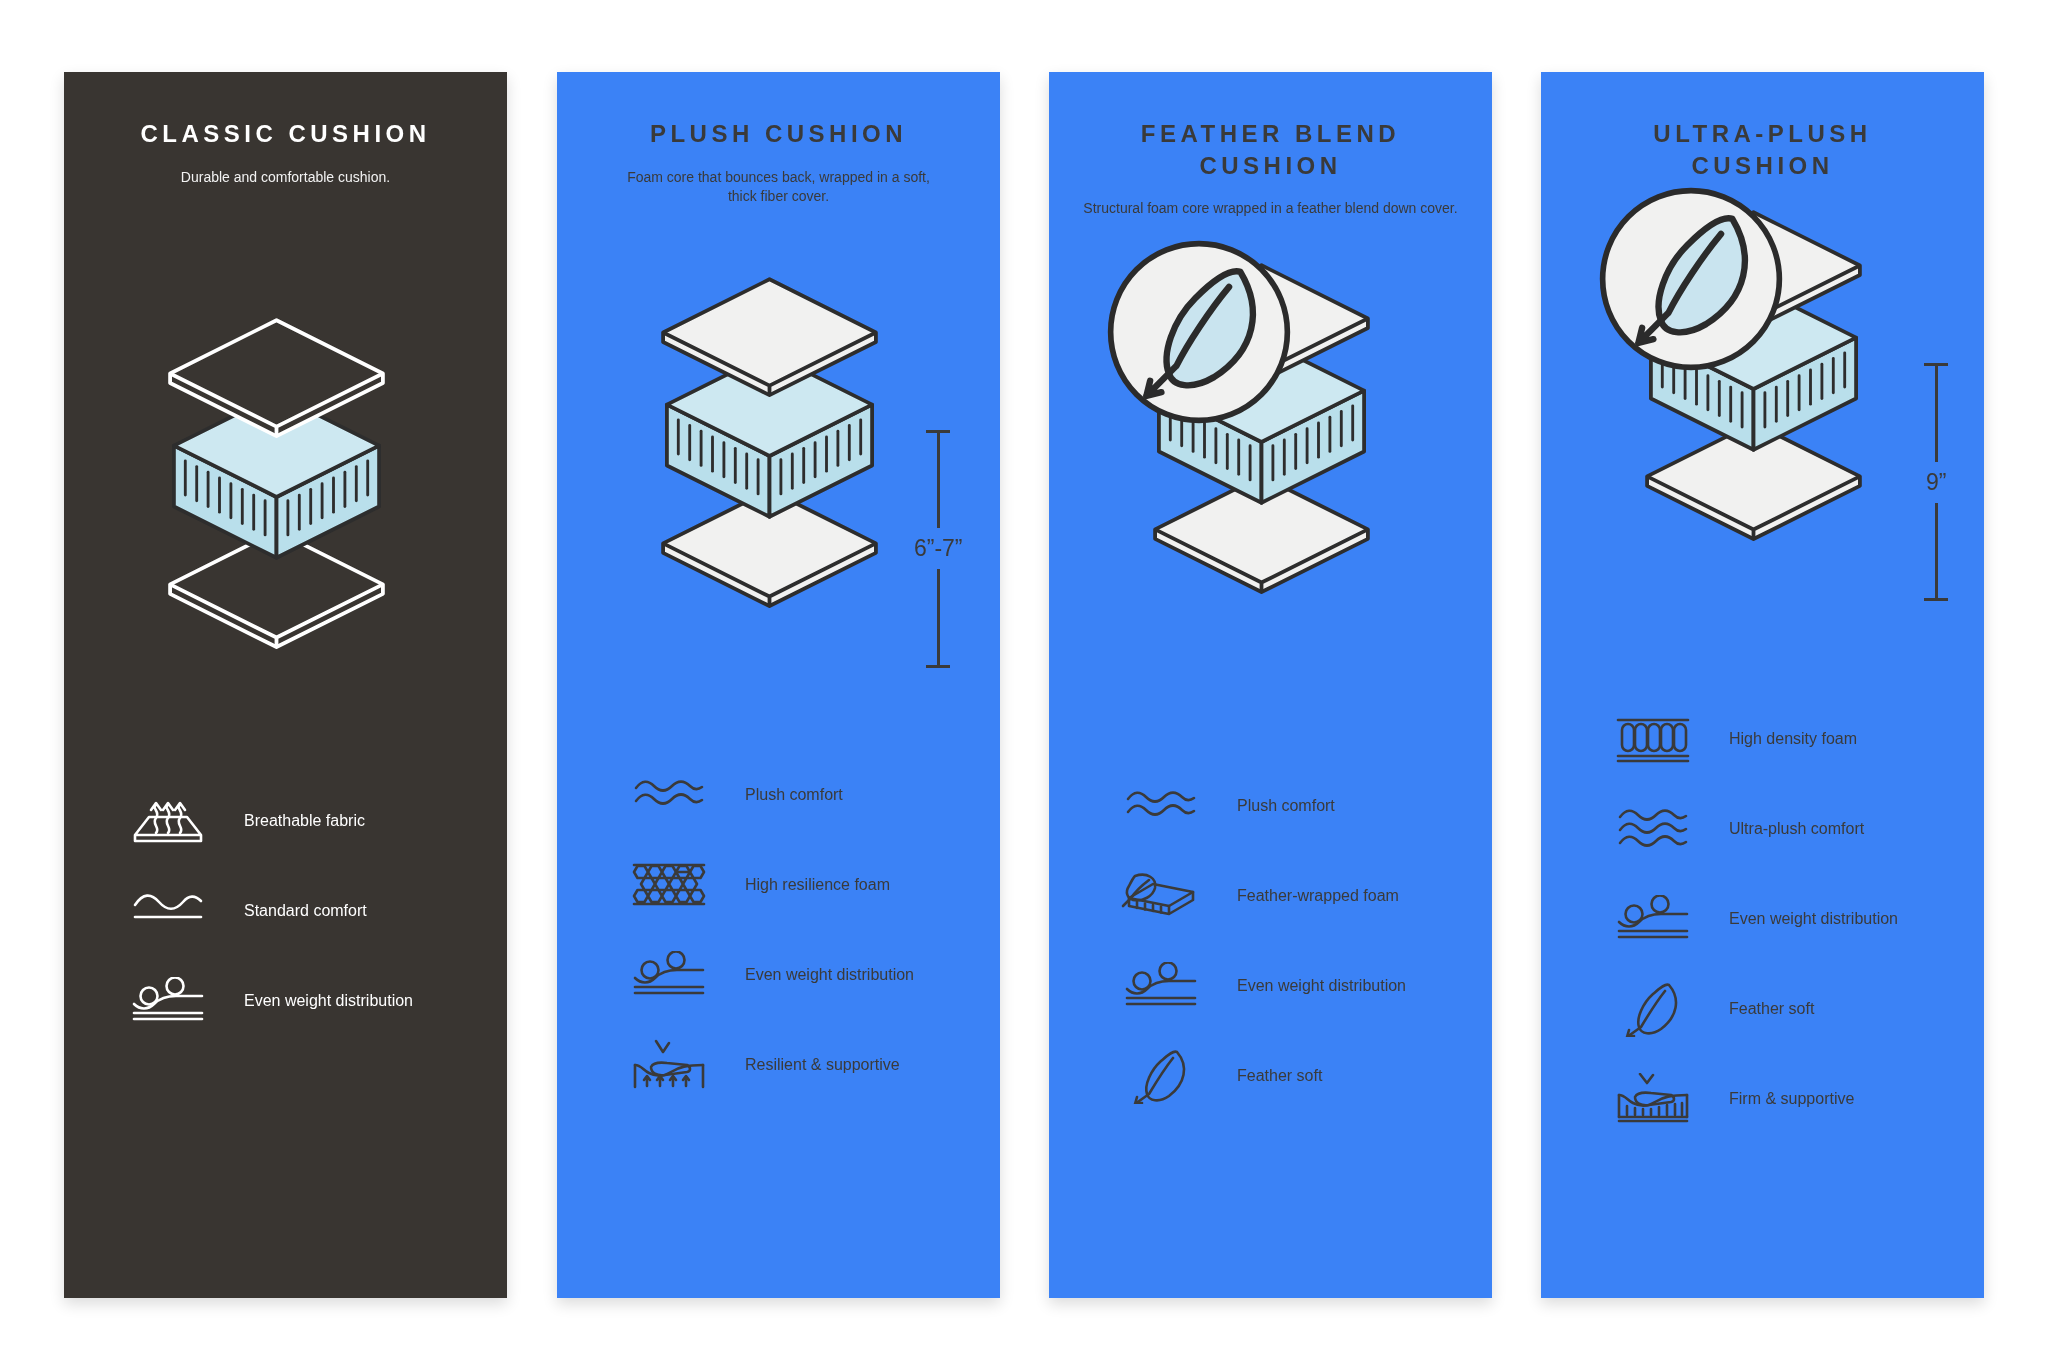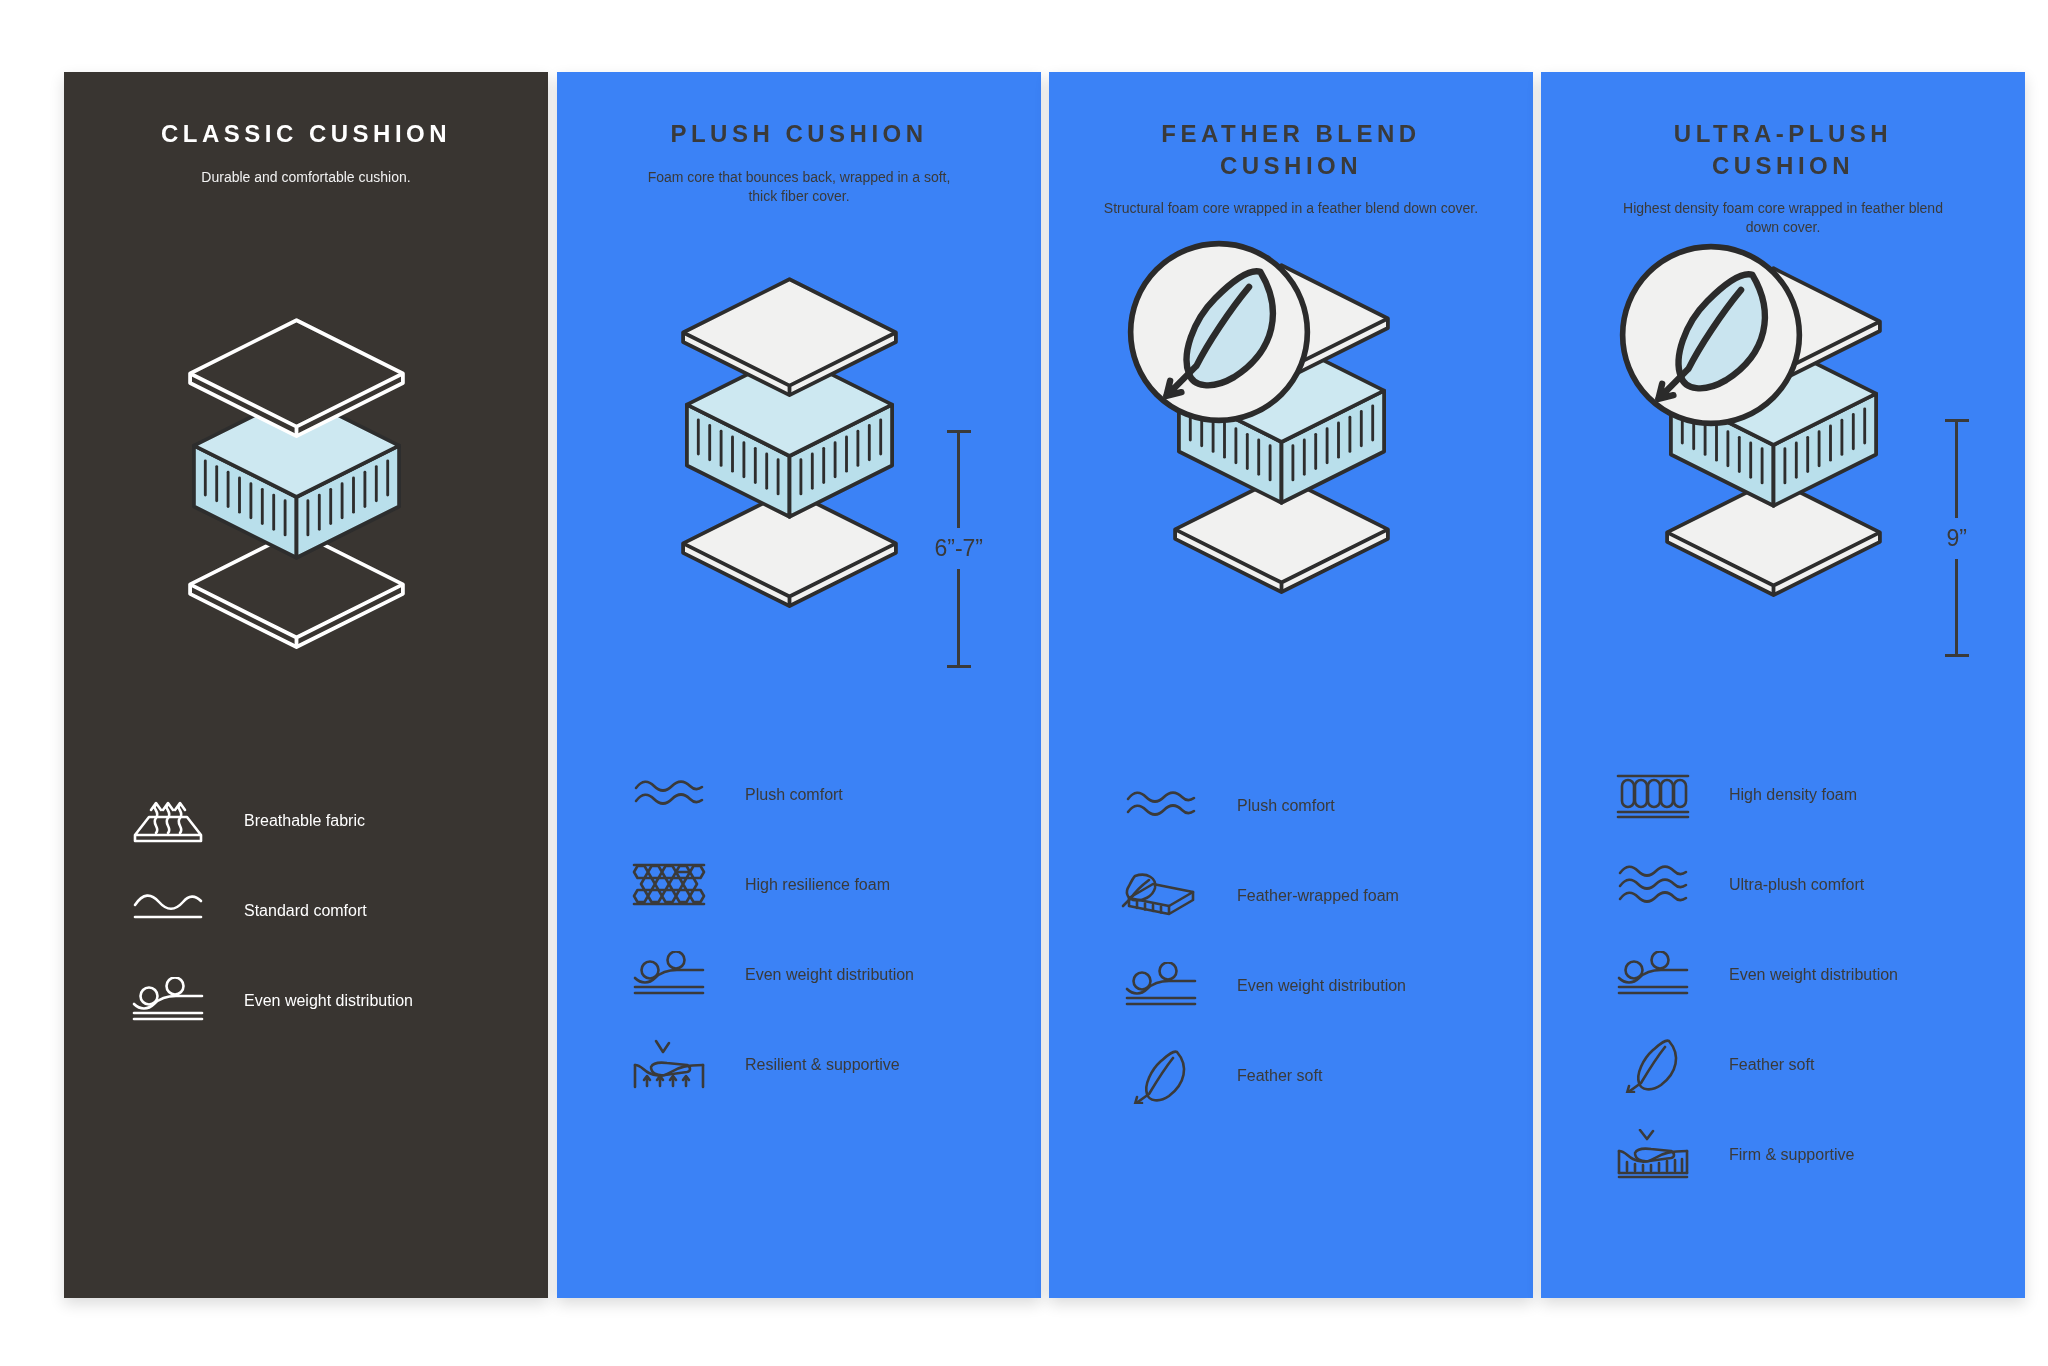--- a/index.html
+++ b/index.html
@@ -3,21 +3,21 @@
 <meta charset="utf-8">
 <style>
   html,body{margin:0;padding:0;}
   body{
     width:2048px;height:1366px;position:relative;overflow:hidden;
     background:#ffffff;
     font-family:"Liberation Sans","DejaVu Sans",sans-serif;
     -webkit-font-smoothing:antialiased;
   }
   .card{
-    position:absolute;top:72px;width:484px;height:1226px;
+    position:absolute;top:72px;width:443px;height:1226px;
     display:flex;flex-direction:column;align-items:center;
     box-shadow:0 6px 14px rgba(0,0,0,.14);
   }
   .card.light{background:#3b82f6;color:#3a3a3a;}
   .card.dark{background:#393531;color:#ffffff;}
   .card--classic{left:64px;}
   .card--plush{left:557px;}
   .card--feather{left:1049px;}
   .card--ultra{left:1541px;}
 
@@ -344,21 +344,20 @@
             <use href="#i-feather"></use>
           </svg>
         </span>
       <span class="flabel">Feather soft</span>
     </li>
   </ul>
 </section>
 
 <section class="card light card--ultra">
   <h2 class="title">ULTRA-PLUSH CUSHION</h2>
-  <p class="desc">Highest density foam core wrapped in feather blend down cover.</p>
   <div class="illus">
     <svg class="cushion-svg" viewBox="0 0 320 366">
         <use href="#cushion"></use>
       </svg>
     <svg class="badge-svg" viewBox="0 0 100 100">
         <use href="#feather-badge"></use>
       </svg>
     <div class="dim">
       <span class="cap"></span>
       <span class="seg"></span>

